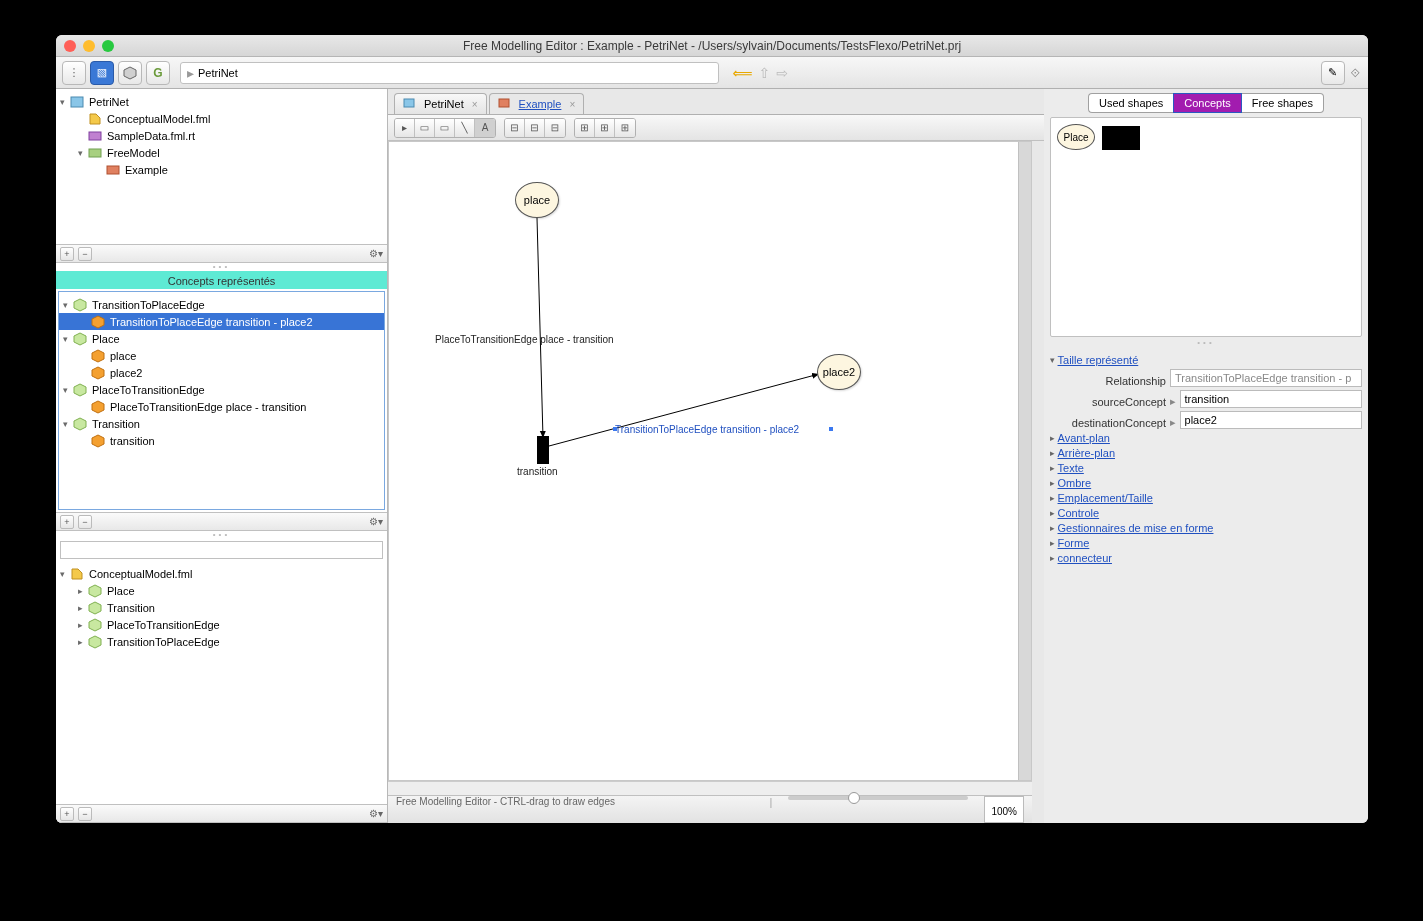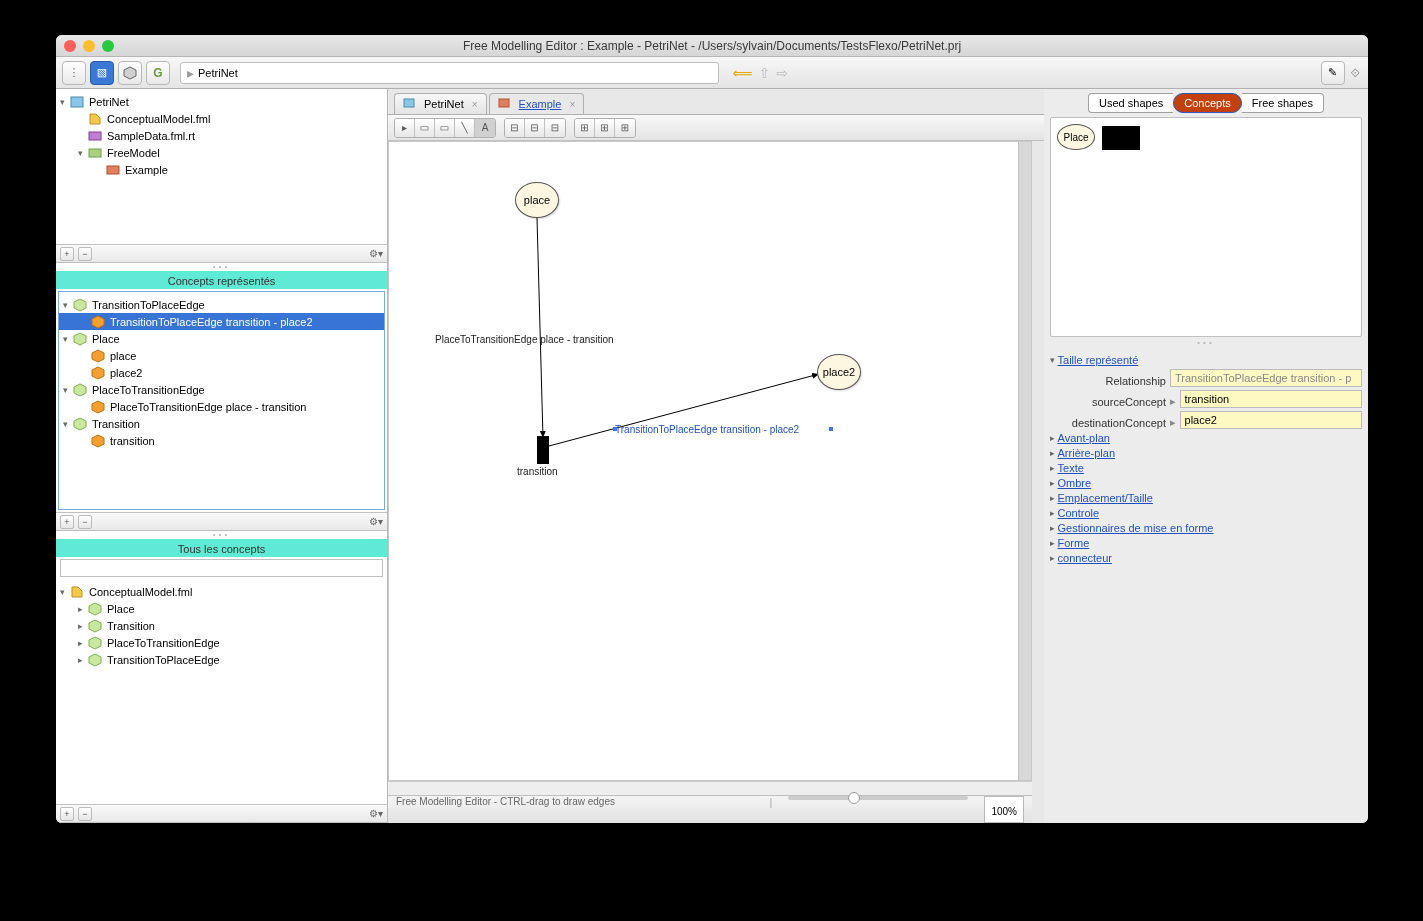--- a/index.html
+++ b/index.html
@@ -48,31 +48,31 @@
 .statusbar { height: 28px; background: linear-gradient(#f4f4f4,#e2e2e2); display: flex; padding: 0 8px; border-top: 1px solid #c0c0c0; gap: 16px; margin-right: 12px; }
 .statusbar .st { color: #666; font-size: 10px; flex: 1; }
 .zoomslider { width: 180px; height: 4px; background: #ccc; border-radius: 2px; position: relative; }
 .zoomthumb { position: absolute; left: 60px; top: -4px; width: 12px; height: 12px; background: #fff; border: 1px solid #999; border-radius: 50%; }
 .zoombox { border: 1px solid #bbb; background: #fff; padding: 9px 6px; font-size: 10px; }
 .rightcol { width: 324px; display: flex; flex-direction: column; background: #ececec; }
 .righttabs { display: flex; margin: 4px auto 2px; }
 .rtab { border: 1px solid #a0a0a0; padding: 3px 10px; background: #fff; font-size: 11px; }
 .rtab:first-child { border-radius: 4px 0 0 4px; border-right: none; }
 .rtab:last-child { border-radius: 0 4px 4px 0; border-left: none; }
-.rtab.active { background: #c2410c; color: #fff; border-color: #2a5ac0; border-radius: 10px; }
+.rtab.active { background: #a21caf; color: #fff; border-color: #2a5ac0; }
 .palette { background: #fff; border: 1px solid #c0c0c0; margin: 2px 6px; height: 220px; padding: 6px; border-radius: 2px; position: relative; }
 .placeShape { display: inline-flex; align-items: center; justify-content: center; width: 38px; height: 26px; border: 1px solid #555; border-radius: 50%; background: #fdf6e0; font-size: 10px; }
 .blk { display: inline-block; width: 38px; height: 24px; background: #000; margin-left: 4px; vertical-align: middle; }
 .props { flex: 1; padding: 4px 6px; overflow: auto; }
 .prophdr { display: flex; align-items: center; gap: 3px; margin: 3px 0; }
 .prophdr a { color: #2050c0; text-decoration: underline; font-size: 11px; font-weight: 500; }
 .prophdr .chev { color: #666; font-size: 9px; }
 .proprow { display: flex; align-items: flex-end; margin: 3px 0; gap: 4px; }
 .proprow .plbl { width: 116px; text-align: right; color: #333; }
-.proprow .pinput { flex: 1; border: 1px solid #bbb; background: #fef9c3; padding: 2px 4px; height: 18px; }
+.proprow .pinput { flex: 1; border: 1px solid #bbb; background: #ffffff; padding: 2px 4px; height: 18px; }
 .proprow .pinput.ro { color: #888; }
 .node-circle { position: absolute; border: 1px solid #555; border-radius: 50%; background: #fdf6e0; display: flex; align-items: center; justify-content: center; font-size: 10px; box-shadow: 1px 1px 2px rgba(0,0,0,0.15); }
 .node-rect { position: absolute; background: #000; }
 .edgelabel { position: absolute; font-size: 10px; color: #222; white-space: nowrap; }
 .nodelabel { position: absolute; font-size: 10px; color: #222; }
 .smallbtn { width: 14px; height: 14px; border: 1px solid #bbb; background: linear-gradient(#fff,#e6e6e6); border-radius: 2px; font-size: 9px; display: inline-flex; align-items: center; justify-content: center; color: #555; }
 .filter { margin: 2px 4px; height: 18px; border: 1px solid #c0c0c0; background: #fff; }
 svg.conn { position: absolute; left: 0; top: 0; pointer-events: none; }
 .gearico { font-size: 10px; color: #666; }
 .handle { position: absolute; width: 4px; height: 4px; background: #3a78f0; }
@@ -242,21 +242,20 @@
         <div class="panelfoot">
           <span class="smallbtn">+</span>
           <span class="smallbtn">−</span>
           <span class="sp"></span>
           <span class="gearico">⚙▾</span>
         </div>
       </div>
 
       <div class="panel" style="flex:1">
         <div class="dots">•••</div>
-        <div class="panelhdr">Tous les concepts</div>
         <div class="filter"></div>
         <div class="tree">
           <div class="treeitem indent0">
               <span class="disclosure">▾</span>
               <span class="ico"><svg width="14" height="14">
                   <polygon points="2,2 8,2 12,6 12,12 2,12" fill="#f4c94a" stroke="#c09020"></polygon>
                 </svg></span>
               <span class="lbl">ConceptualModel.fml</span>
             </div>
           <div class="treeitem indent1">

